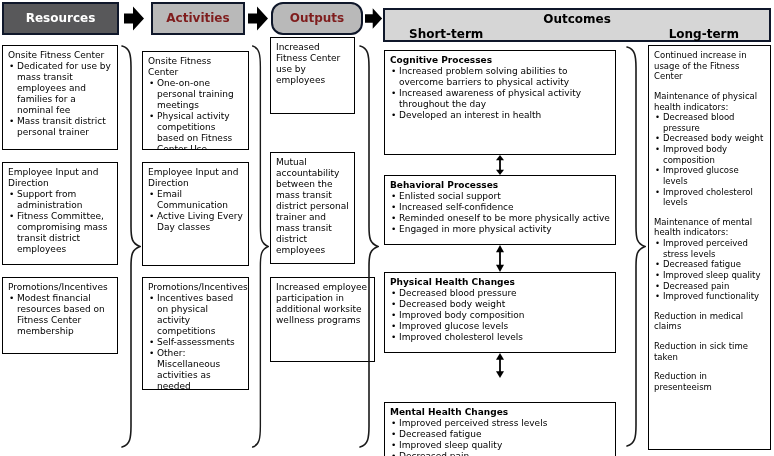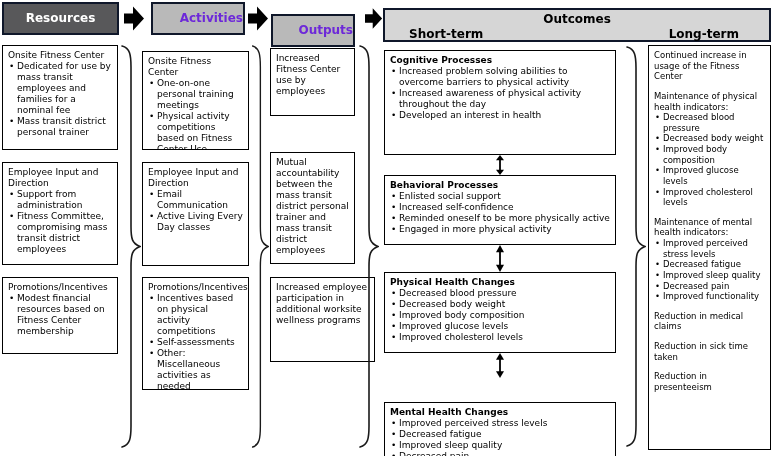--- a/index.html
+++ b/index.html
@@ -7,21 +7,21 @@
     position:relative;width:774px;height:456px;background:#fff;
     font-family:"DejaVu Sans","Liberation Sans",sans-serif;
     font-size:9px;line-height:1.22;color:#000;overflow:hidden;
   }
   
   .hdr{
     position:absolute;border:2px solid #0f172a;display:flex;align-items:center;justify-content:center;
     font-weight:bold;font-size:12px;box-sizing:border-box;
   }
   .hdr.dark{background:var(--resources-header-bg,#58585a);color:var(--resources-header-text,#fff);}
-  .hdr.light{background:var(--stage-header-bg,#b9b9b9);color:#6d28d9;justify-content:flex-end;}
+  .hdr.light{background:var(--stage-header-bg,#b9b9b9);color:#7f1d1d;}
   .hdr.outcomes{
     background:var(--outcomes-header-bg,#d6d6d6);flex-direction:column;justify-content:flex-start;
     padding-top:2px;
   }
   .outcomes-sub{
     width:100%;box-sizing:border-box;display:flex;justify-content:space-between;
     padding:0 30px 0 24px;font-weight:bold;font-size:12px;
   }
   .flow-arrow{position:absolute;}
   
@@ -52,21 +52,21 @@
   </svg>
 
   <div class="hdr light" style="left:151px;top:2px;width:94px;height:33px;">
     <span>Activities</span>
   </div>
 
   <svg class="flow-arrow" style="left:248px;top:5px;" width="21" height="27" viewBox="0 0 21 27">
     <polygon points="0,8.5 9,8.5 9,1.5 20,13.5 9,25.5 9,18.5 0,18.5" fill="#000"></polygon>
   </svg>
 
-  <div class="hdr light" style="left:271px;top:14px;width:84px;height:33px;">
+  <div class="hdr light" style="left:271px;top:2px;width:92px;height:33px;border-radius:12px;">
     <span>Outputs</span>
   </div>
 
   <svg class="flow-arrow" style="left:365px;top:5px;" width="18" height="27" viewBox="0 0 21 27">
     <polygon points="0,8.5 9,8.5 9,1.5 20,13.5 9,25.5 9,18.5 0,18.5" fill="#000"></polygon>
   </svg>
 
   <div class="hdr outcomes" style="left:383px;top:8px;width:388px;height:34px;">
     <span>Outcomes</span>
     <div class="outcomes-sub">
@@ -120,21 +120,21 @@
       <li>Incentives based on physical activity competitions</li>
       <li>Self-assessments</li>
       <li>Other: Miscellaneous activities as needed</li>
     </ul>
   </div>
 
   <svg class="brace" style="left:250px;top:43px;" width="19" height="407" viewBox="0 0 22 408" preserveAspectRatio="none">
     <path d="M 3 3 C 11 5 12 12 12 24 L 12 184 C 12 196 13 201 21 204 C 13 207 12 212 12 224 L 12 384 C 12 396 11 403 3 405" fill="none" stroke="#1a1a1a" stroke-width="1.6" stroke-linecap="round"></path>
   </svg>
 
-  <div class="box" style="left:270px;top:48px;width:85px;height:68px;">
+  <div class="box" style="left:270px;top:37px;width:85px;height:77px;">
     <div>Increased Fitness Center use by employees</div>
   </div>
   <div class="box" style="left:270px;top:152px;width:85px;height:112px;">
     <div>Mutual accountability between the mass transit district personal trainer and mass transit district employees</div>
   </div>
   <div class="box" style="left:270px;top:277px;width:105px;height:85px;">
     <div>Increased employee participation in additional worksite wellness programs</div>
   </div>
 
   <svg class="brace" style="left:357px;top:43px;" width="22" height="407" viewBox="0 0 22 408" preserveAspectRatio="none">

